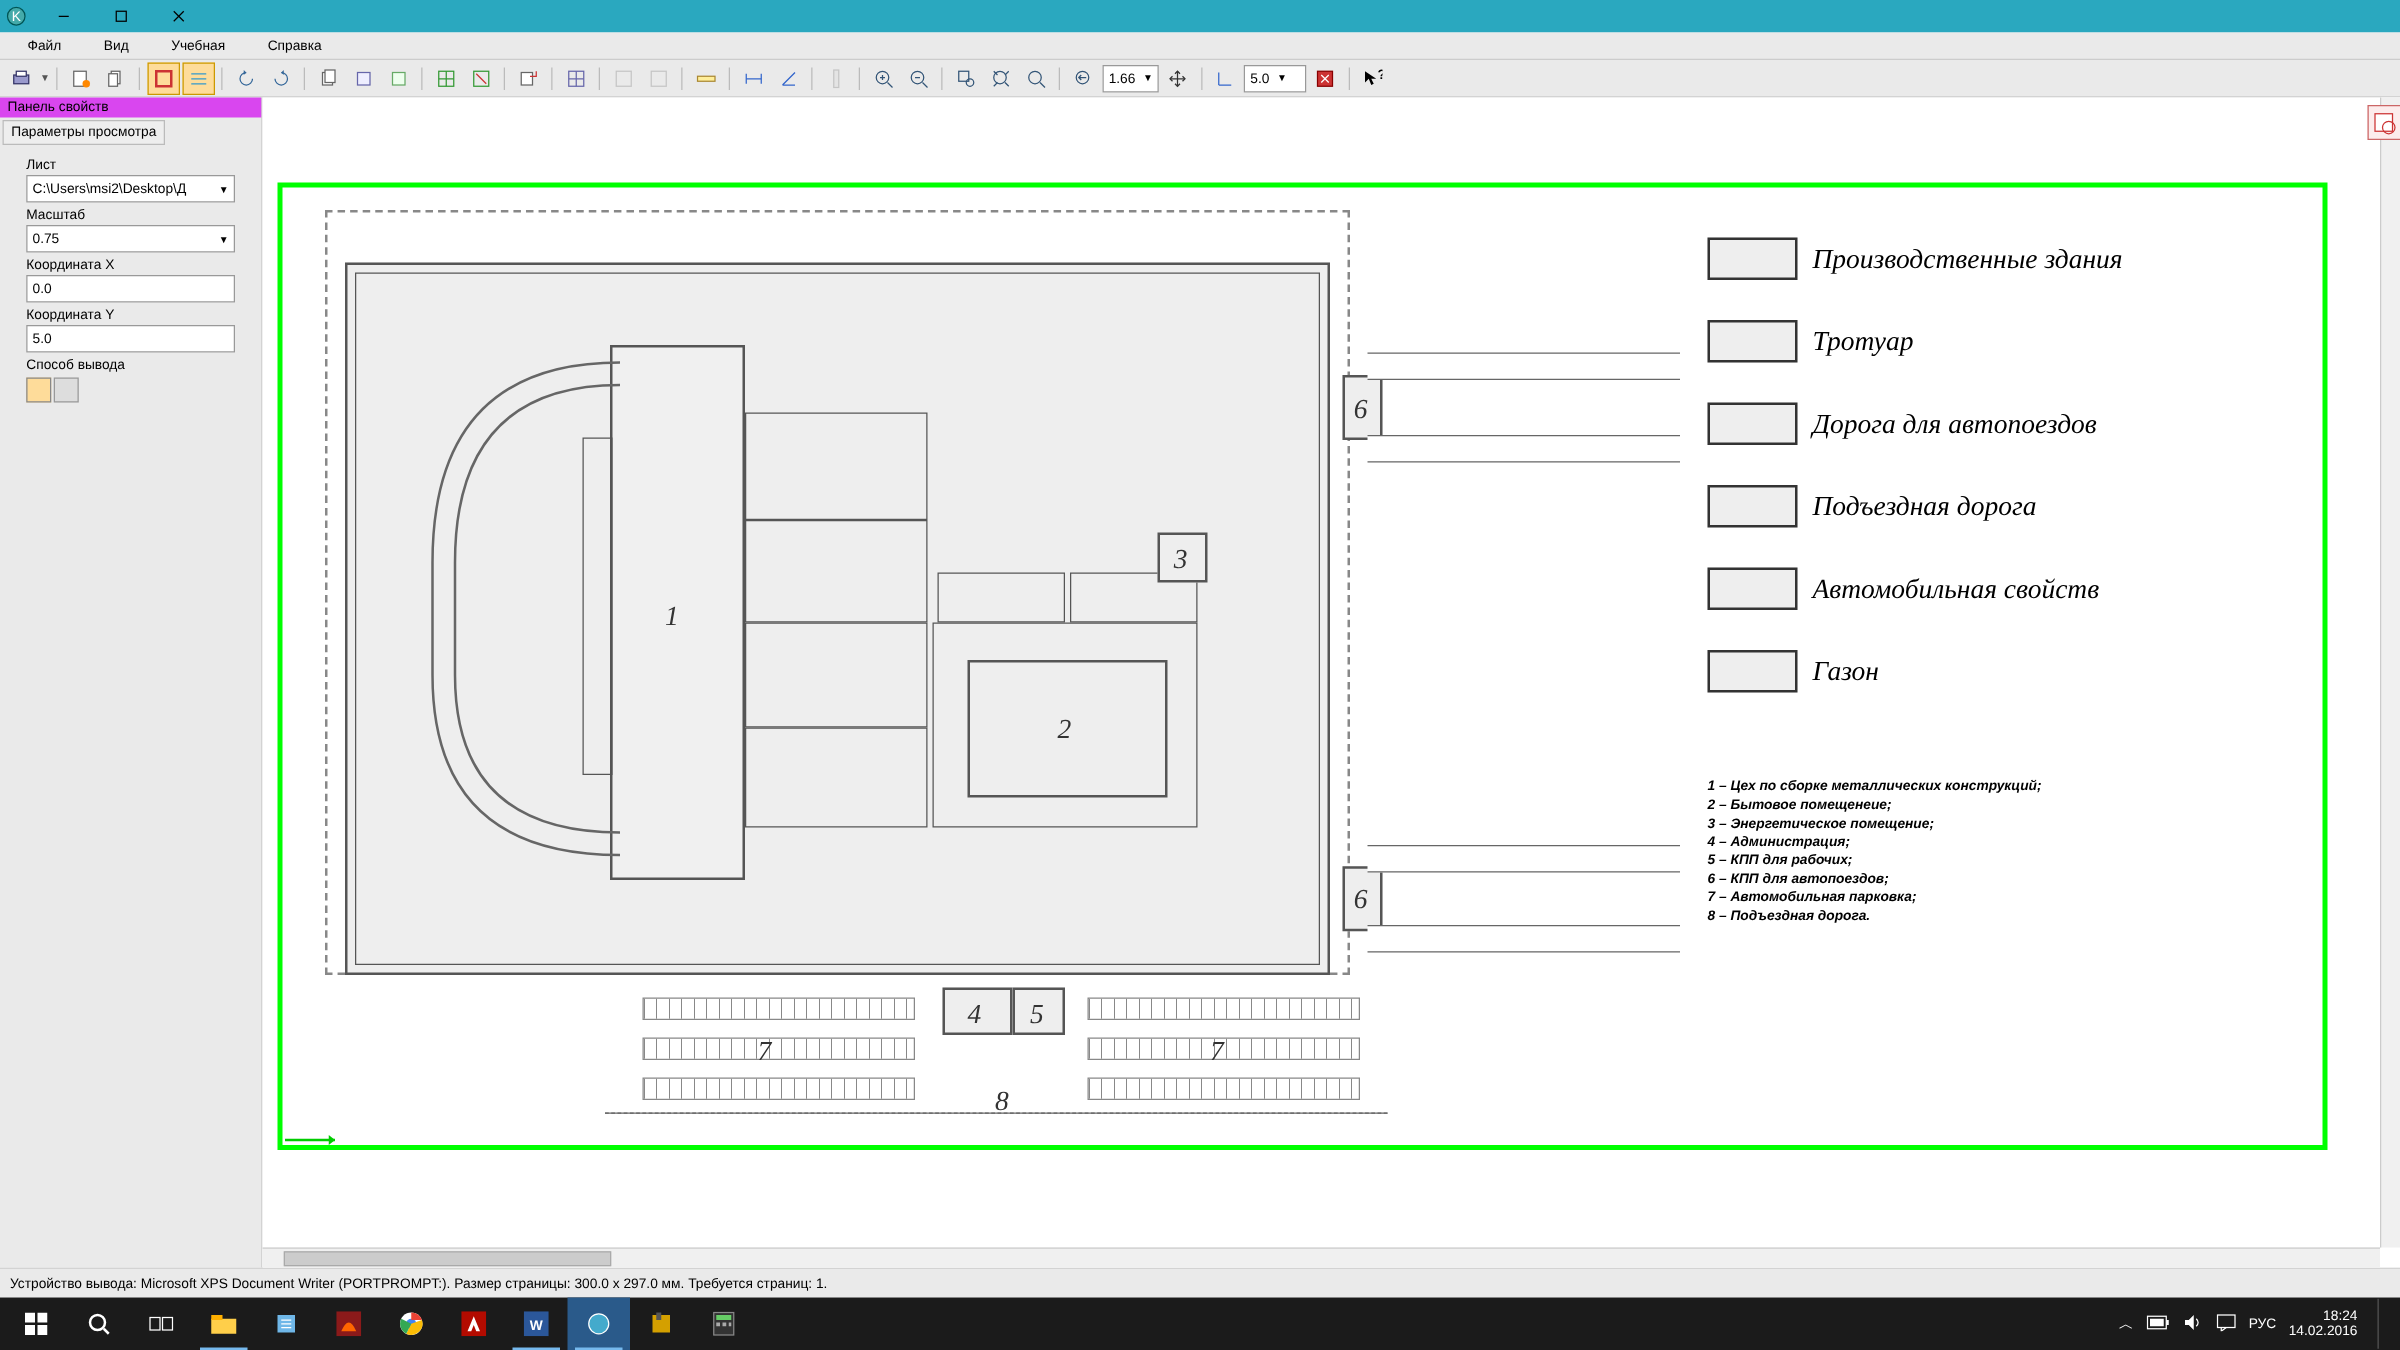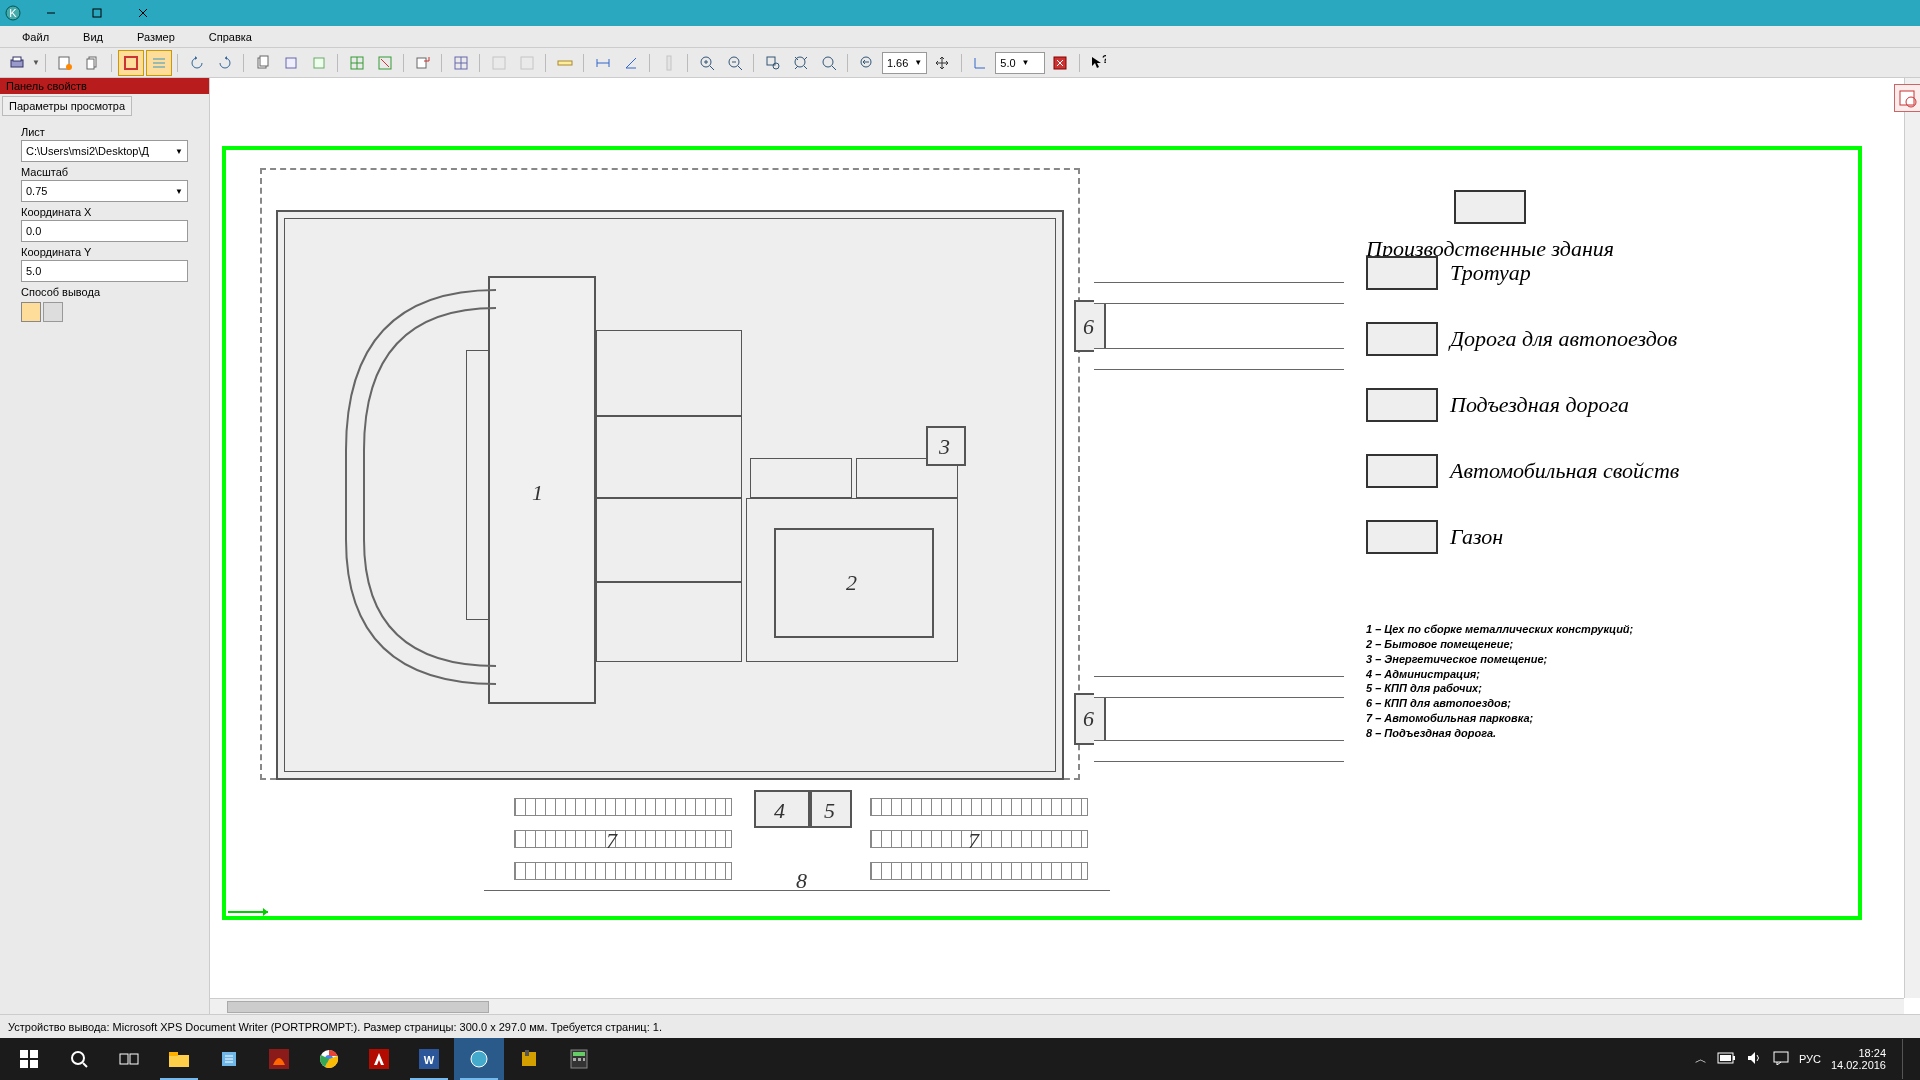--- a/index.html
+++ b/index.html
@@ -21,21 +21,21 @@
 .tsep { width: 8px; height: 22px; display: flex; align-items: center; justify-content: center; }
 .tsep::before { content: ""; width: 1px; height: 18px; background: #bbb; }
 .tcombo { height: 22px; border: 1px solid #999; background: #fff; padding: 0 4px; display: flex; align-items: center; }
 .tcombo .dd { margin-left: 6px; font-size: 8px; }
 
 
 .main { display: flex; height: calc(100% - 26px - 22px - 30px - 24px - 42px); }
 
 
 .props { width: 210px; background: #eaeaea; border-right: 1px solid #ccc; display: flex; flex-direction: column; }
-.props-head { background: #b91c1c; padding: 2px 6px; font-size: 11px; }
+.props-head { background: #d946ef; padding: 2px 6px; font-size: 11px; }
 .props-tab { background: #eee; border: 1px solid #bbb; margin: 2px; padding: 3px 6px; width: fit-content; font-size: 11px; }
 .props-body { padding: 4px 21px; }
 .fld-lbl { margin: 4px 0 2px; font-size: 11px; }
 .fld-in { width: 100%; height: 22px; border: 1px solid #999; background: #fff; padding: 0 4px; display: flex; align-items: center; justify-content: space-between; }
 .fld-in .dd { font-size: 8px; }
 .tgl-row { display: flex; gap: 2px; margin-top: 4px; }
 .tgl { width: 20px; height: 20px; border: 1px solid #999; background: #ddd; }
 .tgl.active { background: #fedc9a; border-color: #888; }
 
 
@@ -96,21 +96,21 @@
       <svg width="10" height="10">
         <line x1="1" y1="1" x2="9" y2="9" stroke="#000"></line>
         <line x1="9" y1="1" x2="1" y2="9" stroke="#000"></line>
       </svg>
     </div>
 </div>
 
 <div class="menubar">
   <span><span>Файл</span></span>
   <span><span>Вид</span></span>
-  <span><span>Размер</span></span>
+  <span><span>Учебная</span></span>
   <span><span>Справка</span></span>
 </div>
 
 <div class="toolbar">
   <div class="tbtn">
       <svg width="16" height="16">
         <rect x="2" y="5" width="12" height="7" fill="#99c" stroke="#336"></rect>
         <rect x="4" y="2" width="8" height="4" fill="#fff" stroke="#336"></rect>
       </svg>
     </div>
@@ -402,21 +402,21 @@
         <div class="txt num" style="left:620px;top:420px;">2</div>
         <div class="txt num" style="left:713px;top:284px;">3</div>
         <div class="txt num" style="left:548px;top:648px;">4</div>
         <div class="txt num" style="left:598px;top:648px;">5</div>
         <div class="txt num" style="left:857px;top:164px;">6</div>
         <div class="txt num" style="left:857px;top:556px;">6</div>
         <div class="txt num" style="left:380px;top:678px;">7</div>
         <div class="txt num" style="left:742px;top:678px;">7</div>
         <div class="txt num" style="left:570px;top:718px;">8</div>
 
-        <div class="lab" style="left:1140px;top:40px;flex-direction:column;">
+        <div class="lab" style="left:1140px;top:40px;">
             <div class="sw"></div>
             <div class="lt">Производственные здания</div>
           </div>
         <div class="lab" style="left:1140px;top:106px;">
             <div class="sw"></div>
             <div class="lt">Тротуар</div>
           </div>
         <div class="lab" style="left:1140px;top:172px;">
             <div class="sw"></div>
             <div class="lt">Дорога для автопоездов</div>

